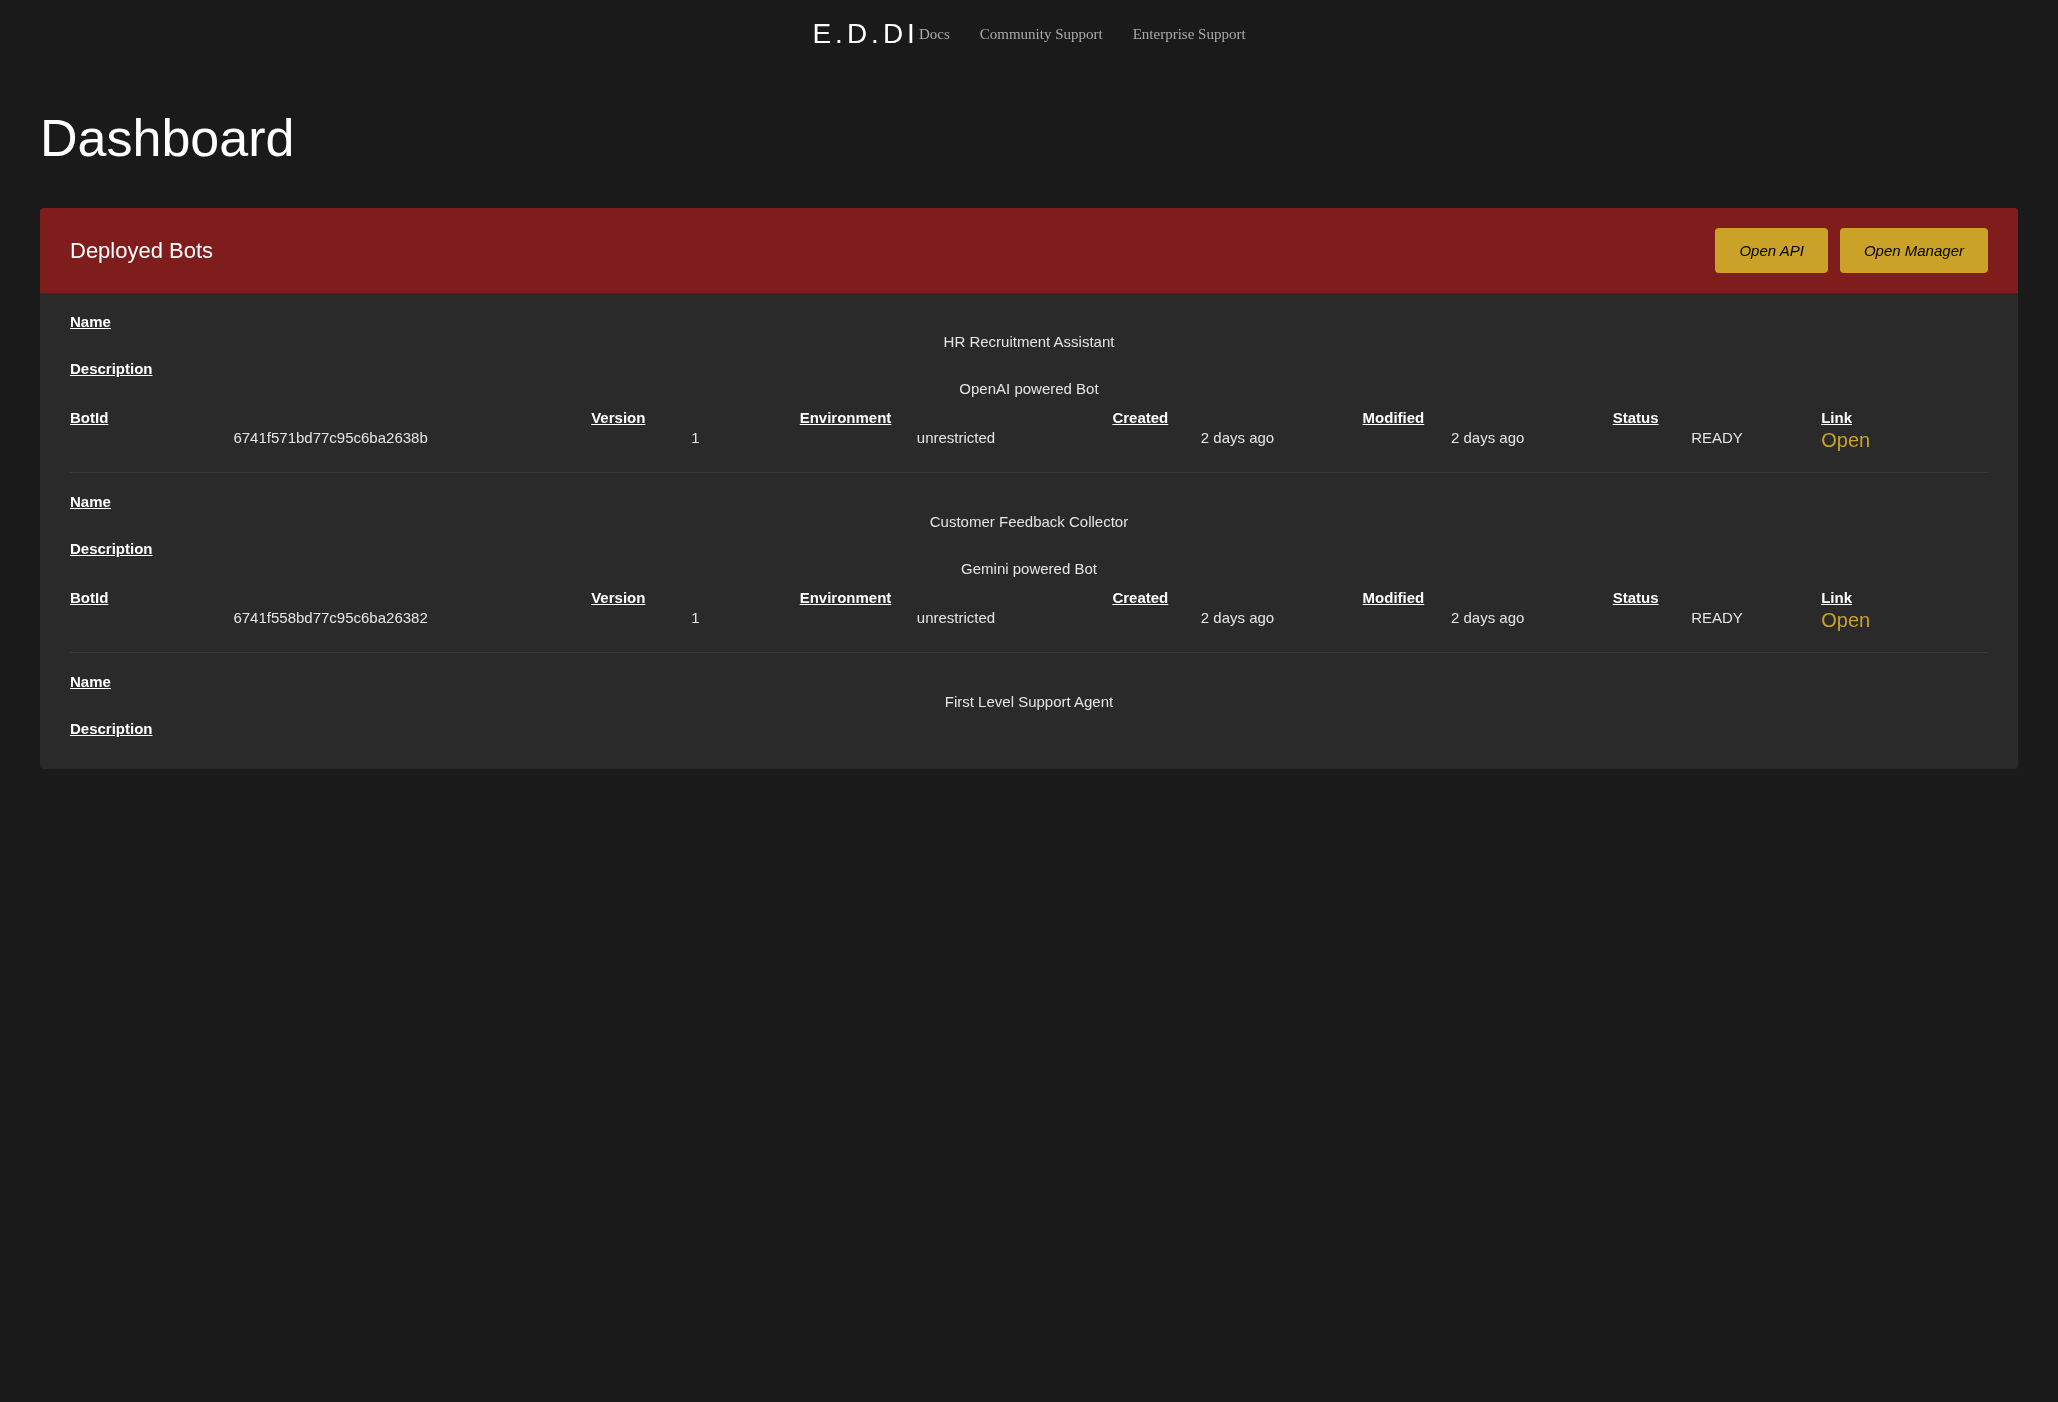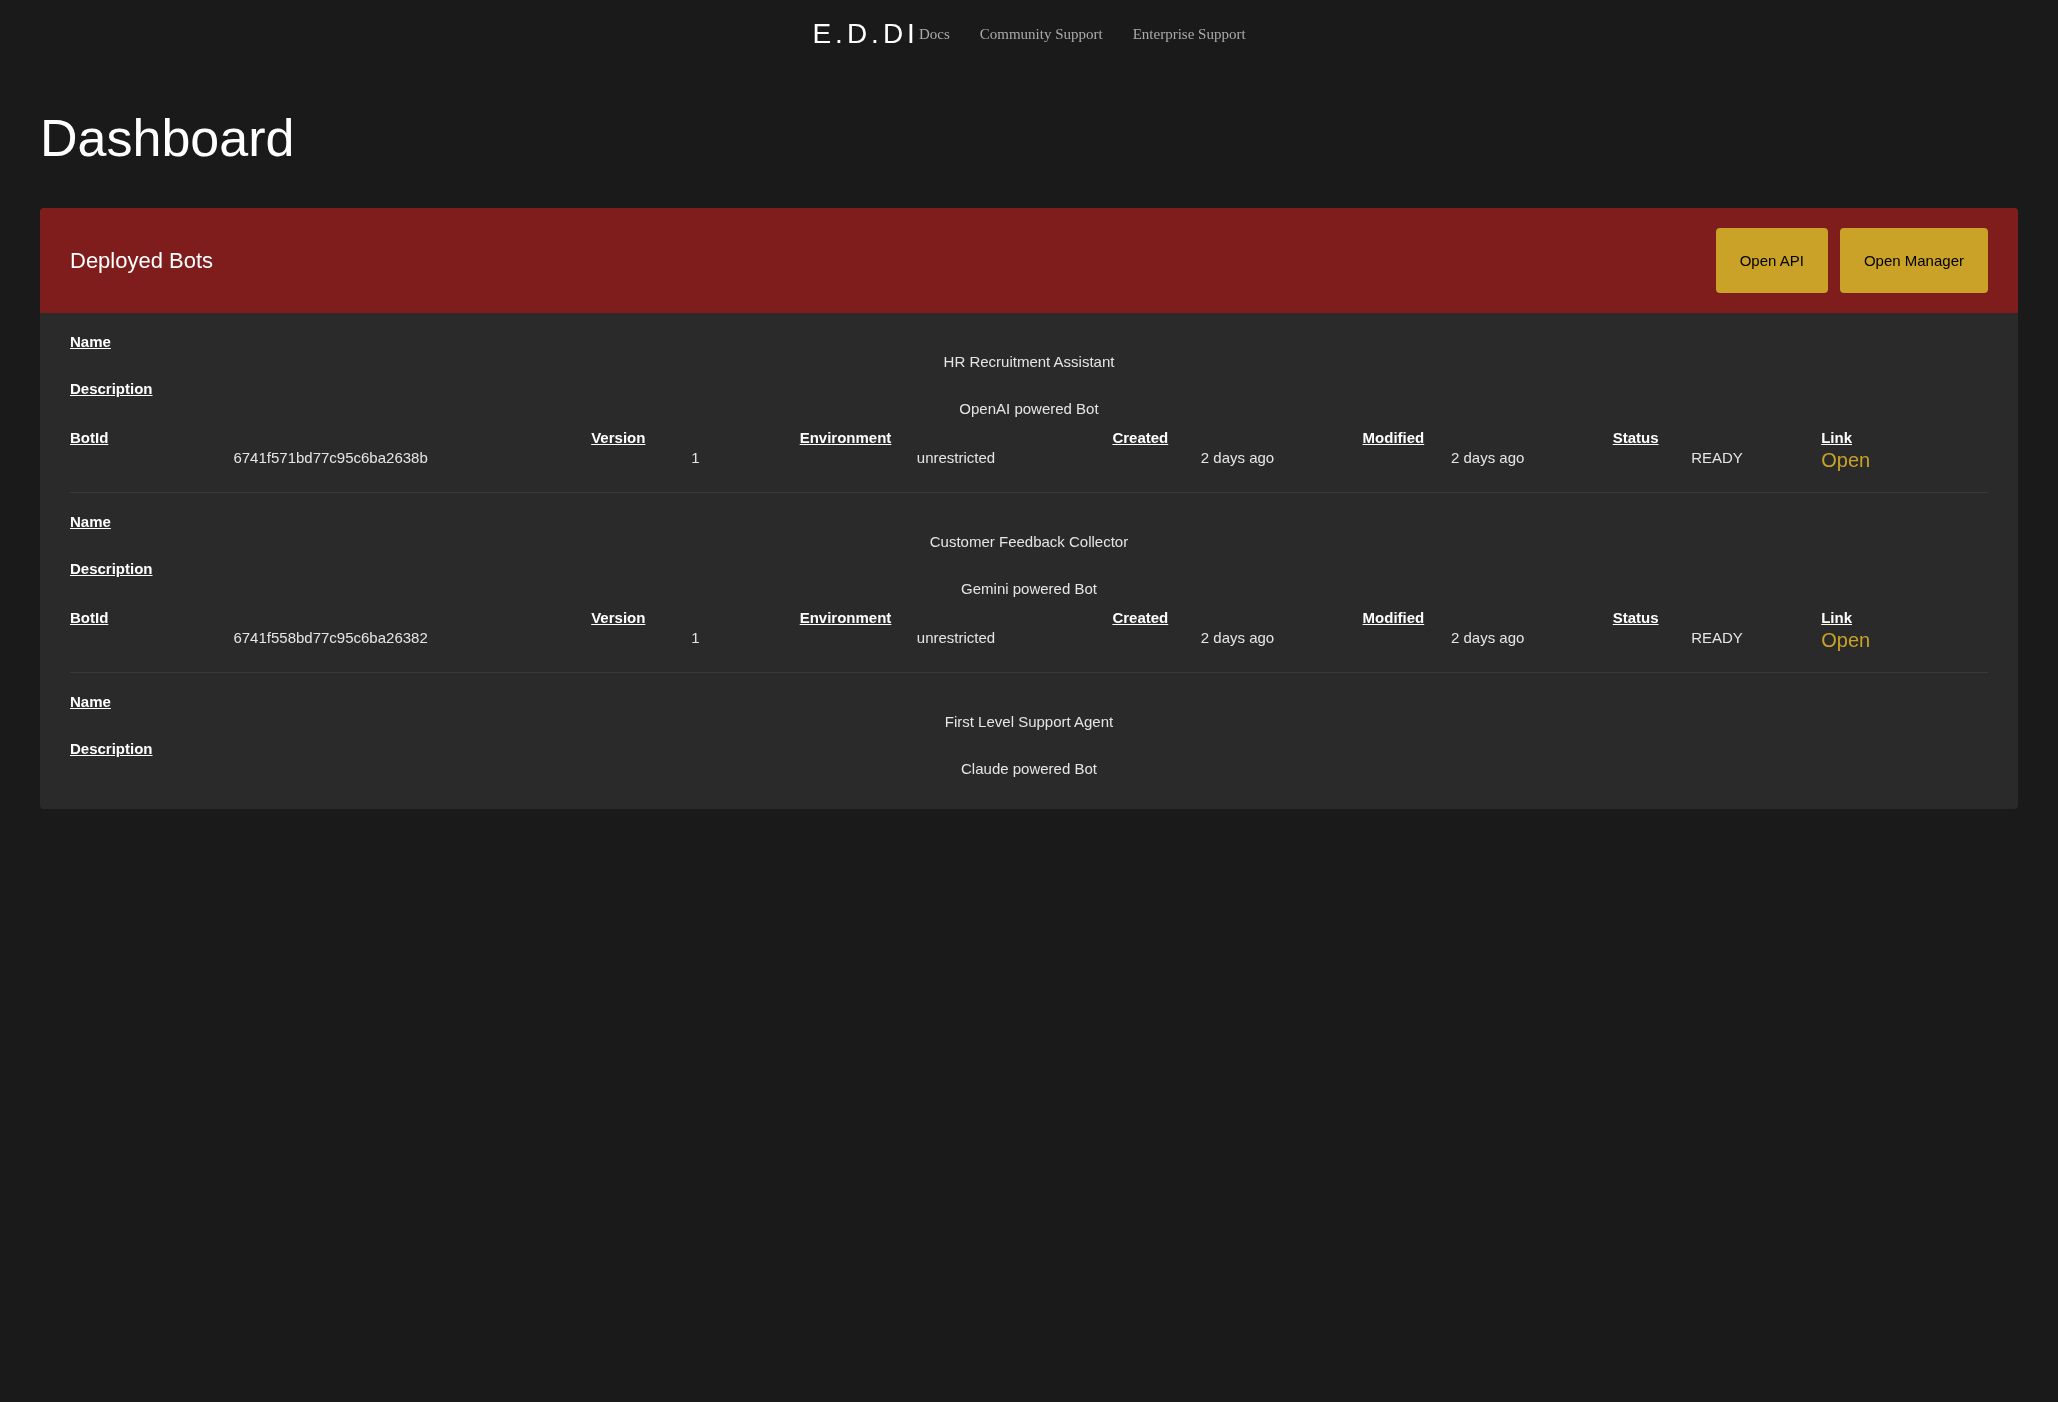--- a/index.html
+++ b/index.html
@@ -74,26 +74,27 @@
       font-weight: 400;
       color: #ffffff;
     }
 
     .panel-actions {
       display: flex;
       gap: 12px;
     }
 
     .btn {
-      padding: 24px 24px;
+      padding: 14px 24px;
       border: none;
       border-radius: 4px;
       font-size: 15px;
       cursor: pointer;
       font-weight: 500;
+      font-style: italic;
     }
 
     .btn-primary {
       background-color: #c9a227;
       color: #000000;
     }
 
     .bots-table {
       padding: 0 30px;
     }
@@ -253,19 +254,18 @@
             <a class="link-open">Open</a>
           </div>
         </div>
       </div>
 
       <div class="bot-entry">
         <div class="bot-meta">
           <div class="field-label">Name</div>
           <div class="field-value">First Level Support Agent</div>
           <div class="field-label">Description</div>
-          <div class="field-value">Claude powered Bot</div>
         </div>
       </div>
 
     </div>
   </div>
 </main>
 
 </body></html>

